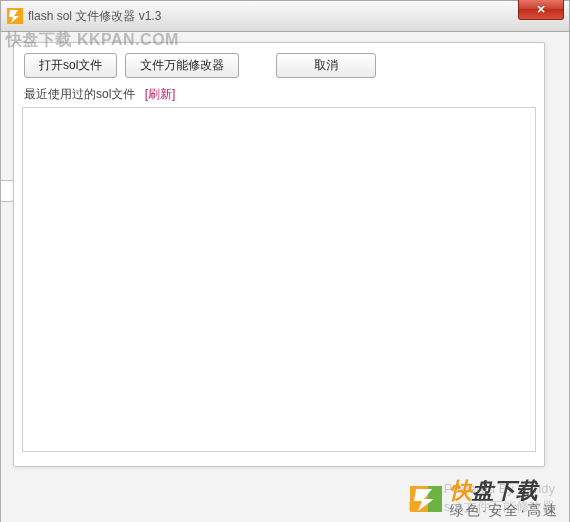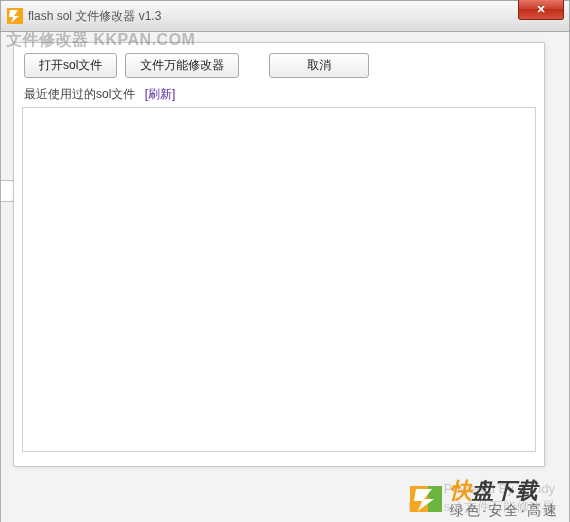--- a/index.html
+++ b/index.html
@@ -75,28 +75,28 @@
   padding: 0 14px;
   background: linear-gradient(to bottom, #fefefe, #ececec);
   border: 1px solid #a9a9a9;
   border-radius: 3px;
   font-size: 12px;
   font-family: inherit;
   color: #222;
   cursor: pointer;
   min-width: 88px;
 }
-.btn.cancel { min-width: 100px; margin-left: 22px; }
+.btn.cancel { min-width: 100px; margin-left: 29px; }
 .recent-row {
   padding: 2px 10px 4px 10px;
   color: #444;
   font-size: 12px;
 }
 .refresh-link {
-  color: #4c1d95;
+  color: #be185d;
   cursor: pointer;
   margin-left: 6px;
 }
 .list-area {
   margin: 0 8px 8px 8px;
   height: 345px;
   background: #fff;
   border: 1px solid #d0d0d0;
 }
 .left-sliver {
@@ -159,21 +159,21 @@
         <rect x="0" y="0" width="16" height="16" fill="#f7a51a"></rect>
         <path d="M3 2 L11 2 L7 8 L12 8 L4 15 L6 9 L2 9 Z" fill="#fff"></path>
       </svg>
   </span>
   <span class="titlebar-text">flash sol 文件修改器 v1.3</span>
   <div class="close-btn">
     <span>✕</span>
   </div>
 </div>
 
-<div class="watermark-top">文件修改器 KKPAN.COM</div>
+<div class="watermark-top">快盘下载 KKPAN.COM</div>
 
 <div class="outer-body">
 
   <div class="left-sliver"></div>
 
   <div class="inner-panel">
     <div class="toolbar">
       <button class="btn">打开sol文件</button>
       <button class="btn">文件万能修改器</button>
       <button class="btn cancel">取消</button>

